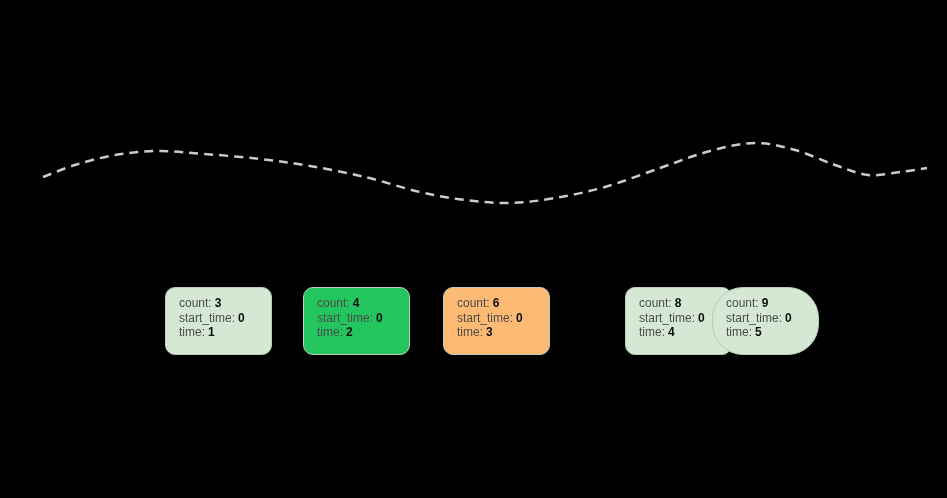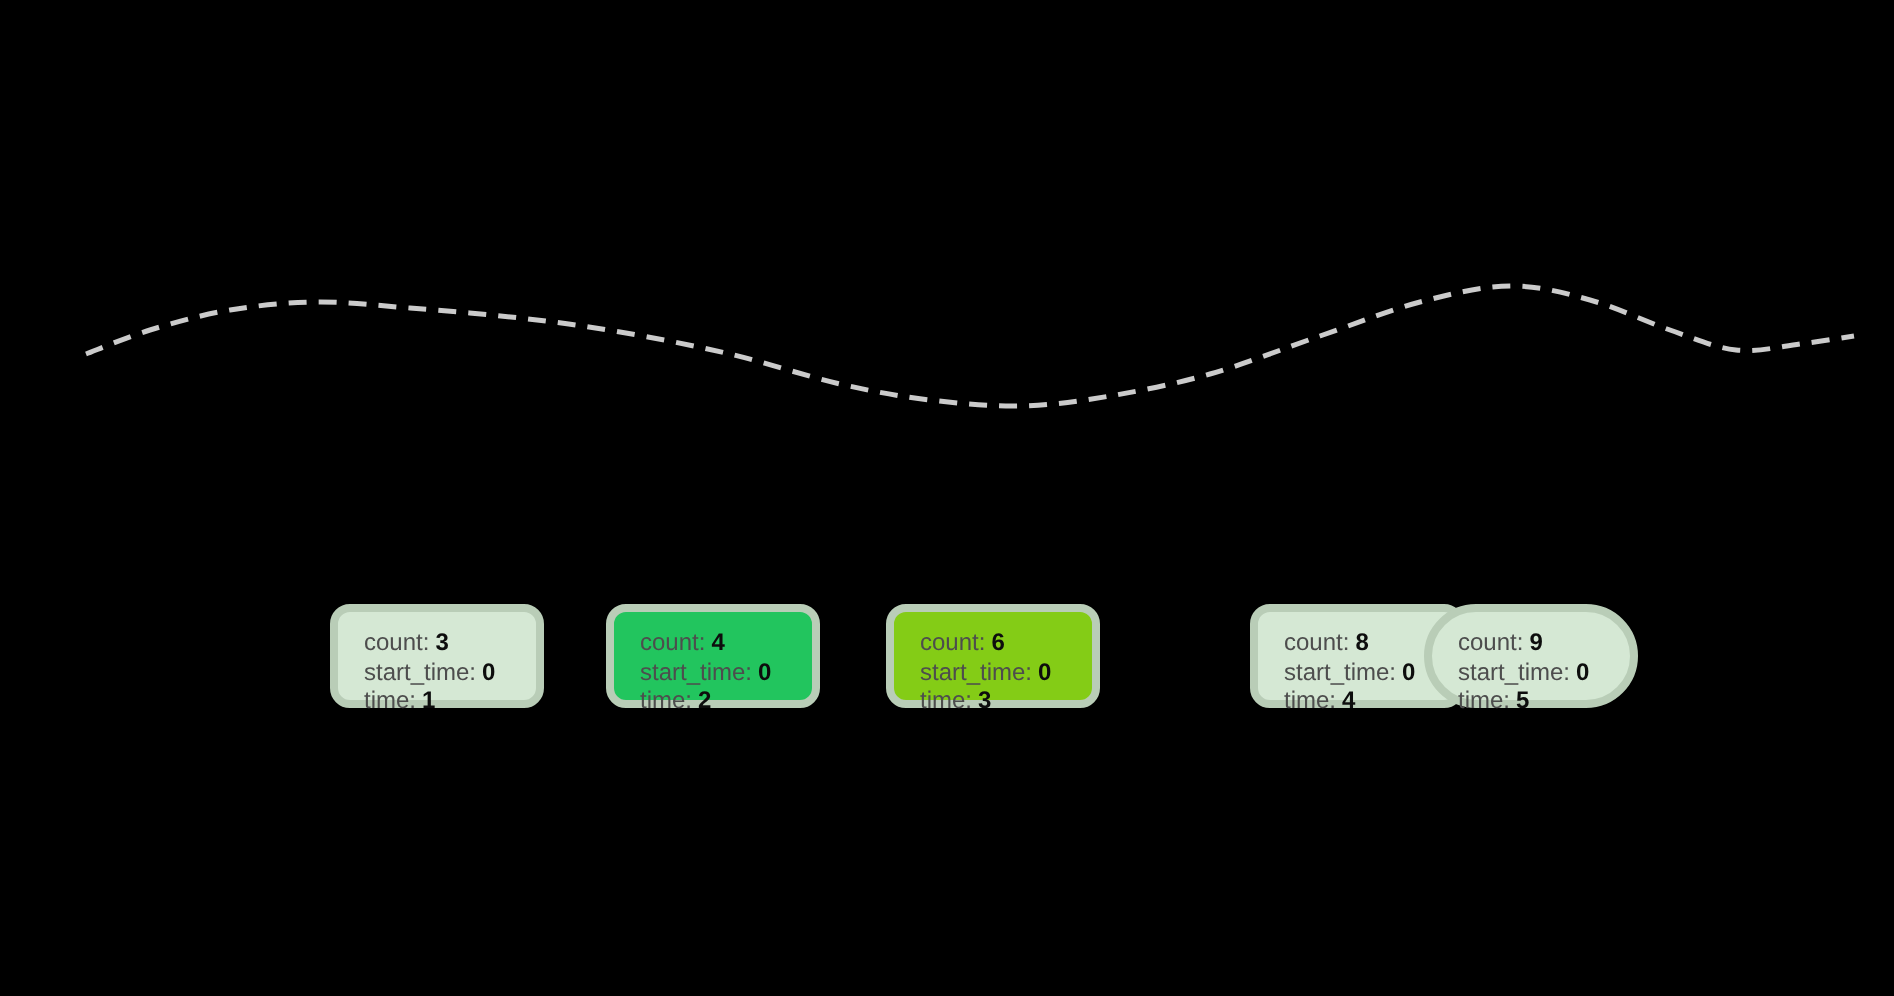--- a/index.html
+++ b/index.html
@@ -18,26 +18,26 @@
   #curve-svg {
     position: absolute;
     left: 0;
     top: 0;
     width: 947px;
     height: 498px;
     display: block;
   }
   .state-box {
     position: absolute;
-    top: 302px;
+    top: 287px;
     width: 107px;
-    height: 52px;
+    height: 68px;
     box-sizing: border-box;
     background: #d5e8d4;
-    border: 4px solid #14b8a6;
+    border: 1px solid #14b8a6;
     border-radius: 10px;
     padding: 8px 6px 6px 13px;
     color: #4d4d4d;
     font-size: 12px;
     line-height: 14.5px;
     white-space: nowrap;
   }
   .state-box .row { display: block; }
   .state-box .key { color: #4d4d4d; }
   .state-box .val {
@@ -66,21 +66,21 @@
     <span class="row"><span class="key" style="color: rgb(77, 77, 77);">start_time:</span><span class="val" style="color: rgb(13, 13, 13);">0</span></span>
     <span class="row"><span class="key" style="color: rgb(77, 77, 77);">time:</span><span class="val" style="color: rgb(13, 13, 13);">1</span></span>
   </div>
 
   <div class="state-box" style="background: #22c55e; border-color: rgb(185, 205, 183);">
     <span class="row"><span class="key" style="color: rgb(77, 77, 77);">count:</span><span class="val" style="color: rgb(13, 13, 13);">4</span></span>
     <span class="row"><span class="key" style="color: rgb(77, 77, 77);">start_time:</span><span class="val" style="color: rgb(13, 13, 13);">0</span></span>
     <span class="row"><span class="key" style="color: rgb(77, 77, 77);">time:</span><span class="val" style="color: rgb(13, 13, 13);">2</span></span>
   </div>
 
-  <div class="state-box" style="background: #84cc16; border-color: rgb(185, 205, 183);">
+  <div class="state-box" style="background: #fdba74; border-color: rgb(185, 205, 183);">
     <span class="row"><span class="key" style="color: rgb(77, 77, 77);">count:</span><span class="val" style="color: rgb(13, 13, 13);">6</span></span>
     <span class="row"><span class="key" style="color: rgb(77, 77, 77);">start_time:</span><span class="val" style="color: rgb(13, 13, 13);">0</span></span>
     <span class="row"><span class="key" style="color: rgb(77, 77, 77);">time:</span><span class="val" style="color: rgb(13, 13, 13);">3</span></span>
   </div>
 
   <div class="state-box" style="background: rgb(213, 232, 212); border-color: rgb(185, 205, 183);">
     <span class="row"><span class="key" style="color: rgb(77, 77, 77);">count:</span><span class="val" style="color: rgb(13, 13, 13);">8</span></span>
     <span class="row"><span class="key" style="color: rgb(77, 77, 77);">start_time:</span><span class="val" style="color: rgb(13, 13, 13);">0</span></span>
     <span class="row"><span class="key" style="color: rgb(77, 77, 77);">time:</span><span class="val" style="color: rgb(13, 13, 13);">4</span></span>
   </div>

